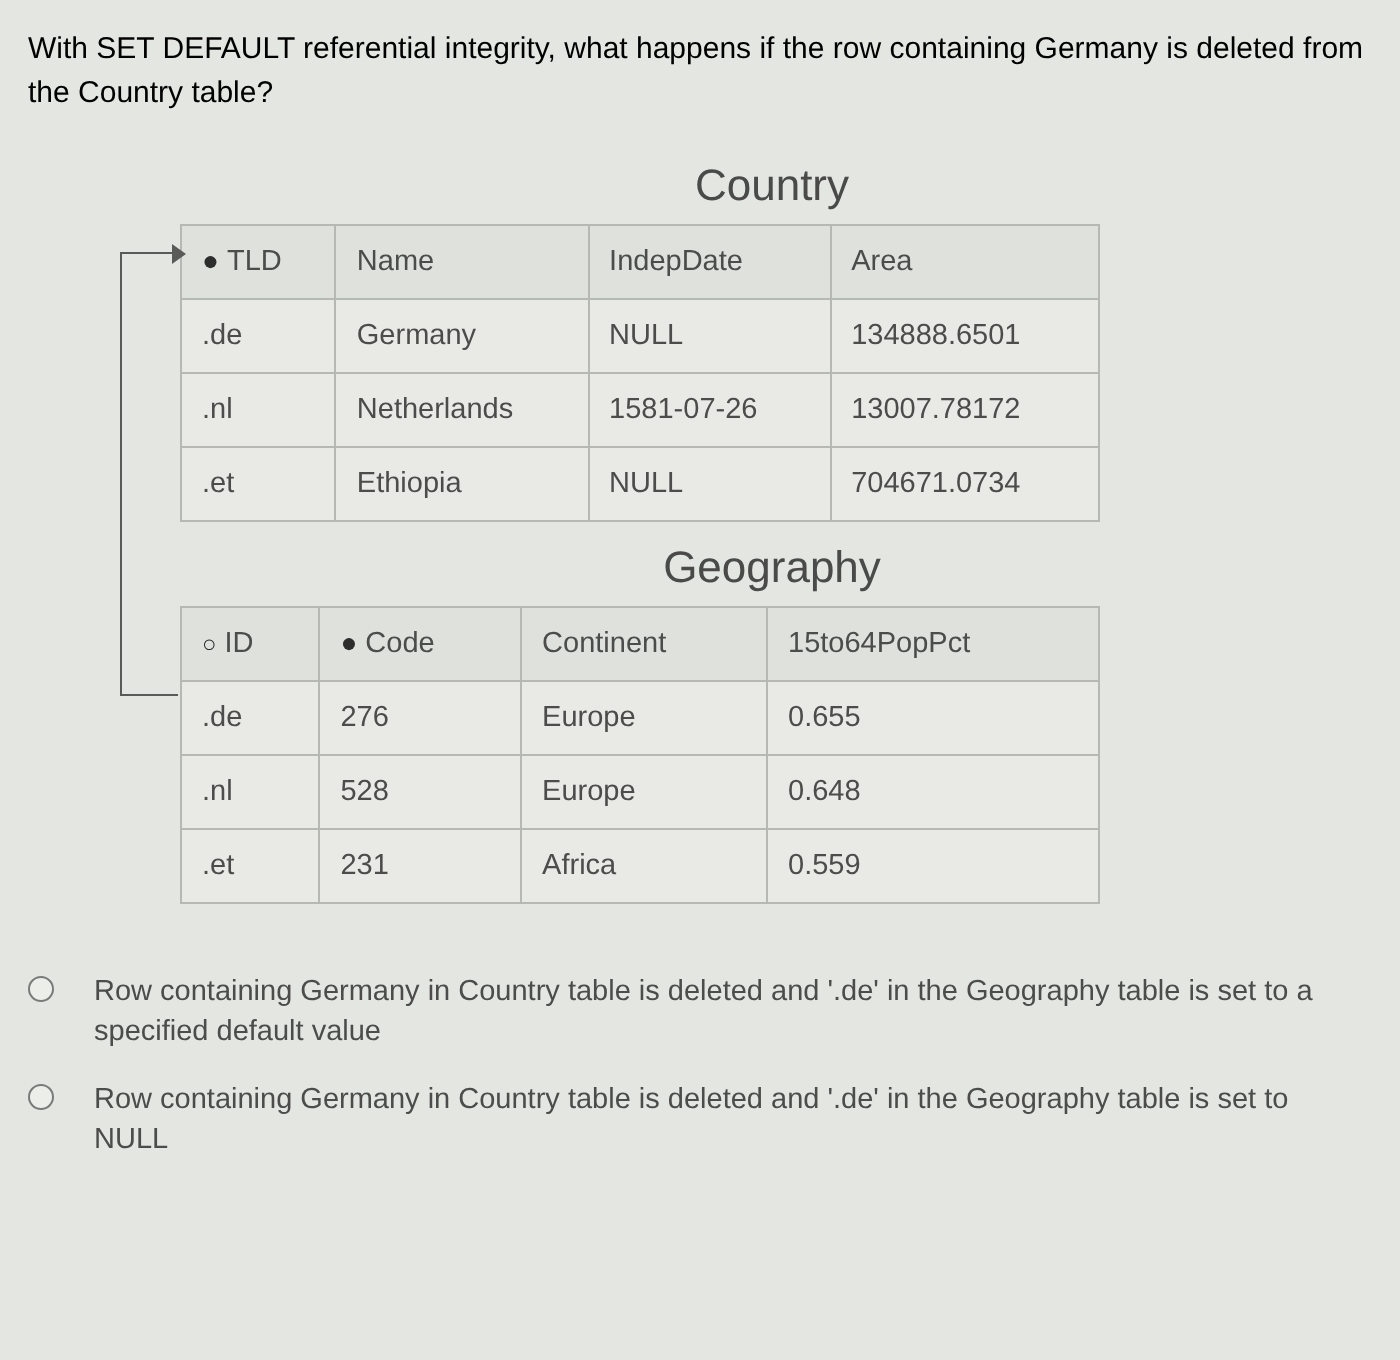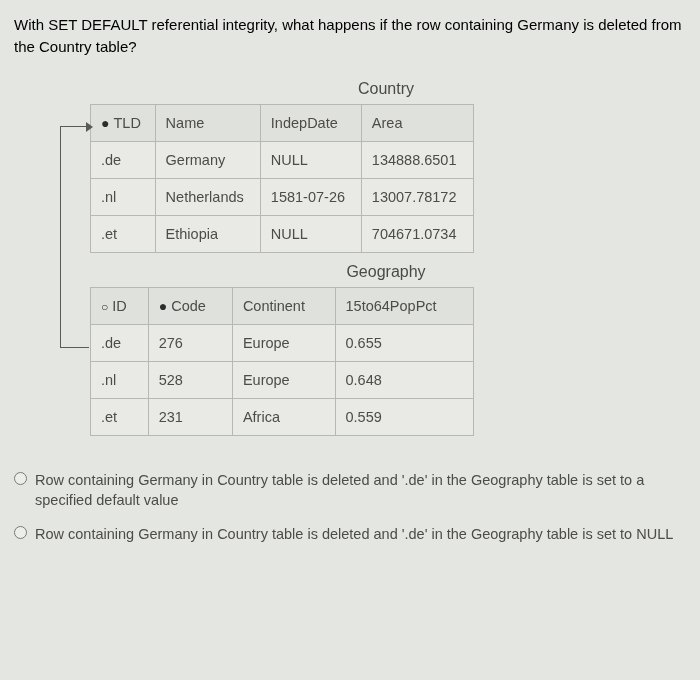--- a/index.html
+++ b/index.html
@@ -17,27 +17,27 @@
     line-height:1.45;
     color:#000000;
     margin-bottom:22px;
   }
   .tables-wrap{
     margin-left:76px;
     position:relative;
   }
   .table-title{
     text-align:center;
-    font-size:16px;
+    font-size:22px;
     color:#4a4a48;
     margin:4px 0 6px;
   }
   table{
     border-collapse:collapse;
-    width:384px;
+    width:460px;
     background:#e9eae6;
   }
   th,td{
     border:1px solid #b6b8b3;
     font-size:14.5px;
     color:#4c4c4a;
     padding:10px 10px;
     text-align:left;
     vertical-align:middle;
     font-weight:400;
@@ -70,21 +70,21 @@
   }
 
   .options{
     margin-top:34px;
     font-size:14.5px;
     color:#4c4c4a;
   }
   .option{
     display:flex;
     align-items:flex-start;
-    gap:8px;
+    gap:20px;
     margin:14px 0;
     line-height:1.4;
   }
   .radio{
     flex:0 0 auto;
     width:13px;height:13px;
     border:1.5px solid #7a7a78;
     border-radius:50%;
     margin-top:2px;
     box-sizing:border-box;

